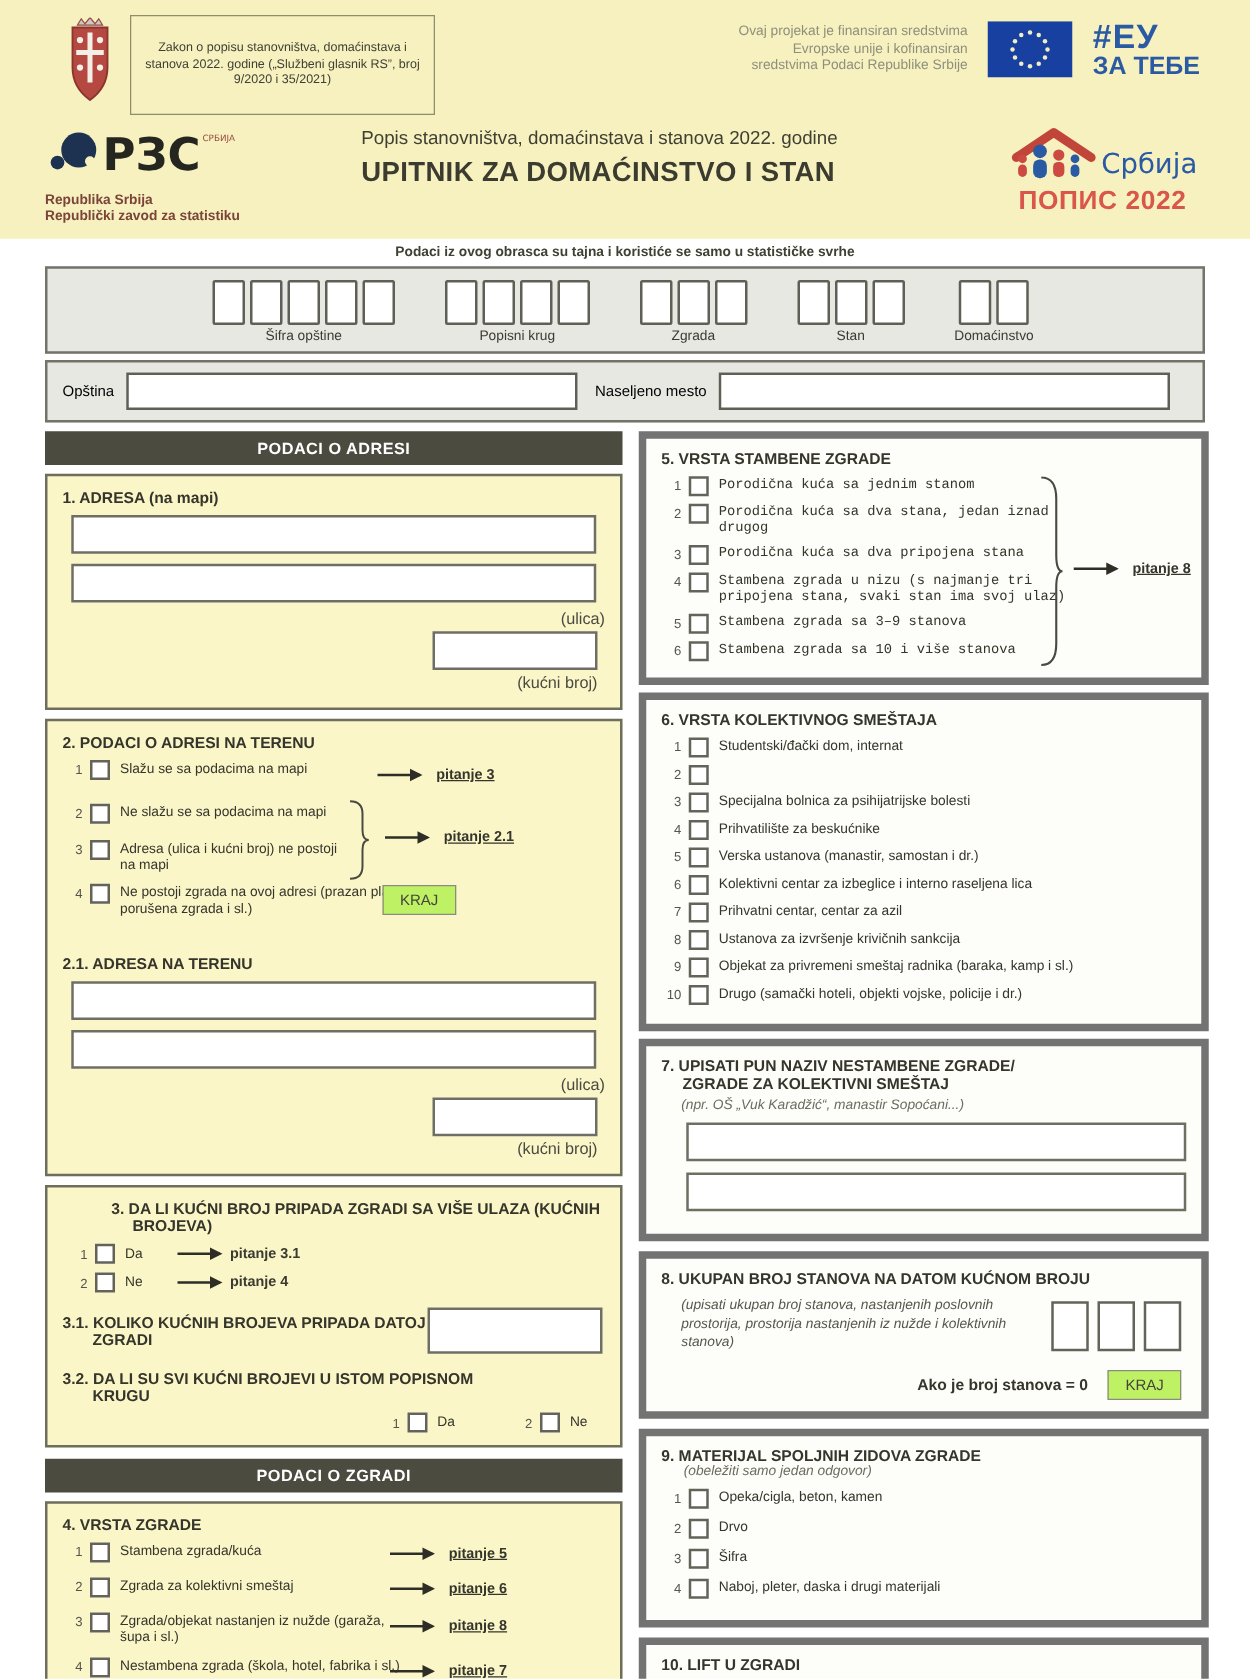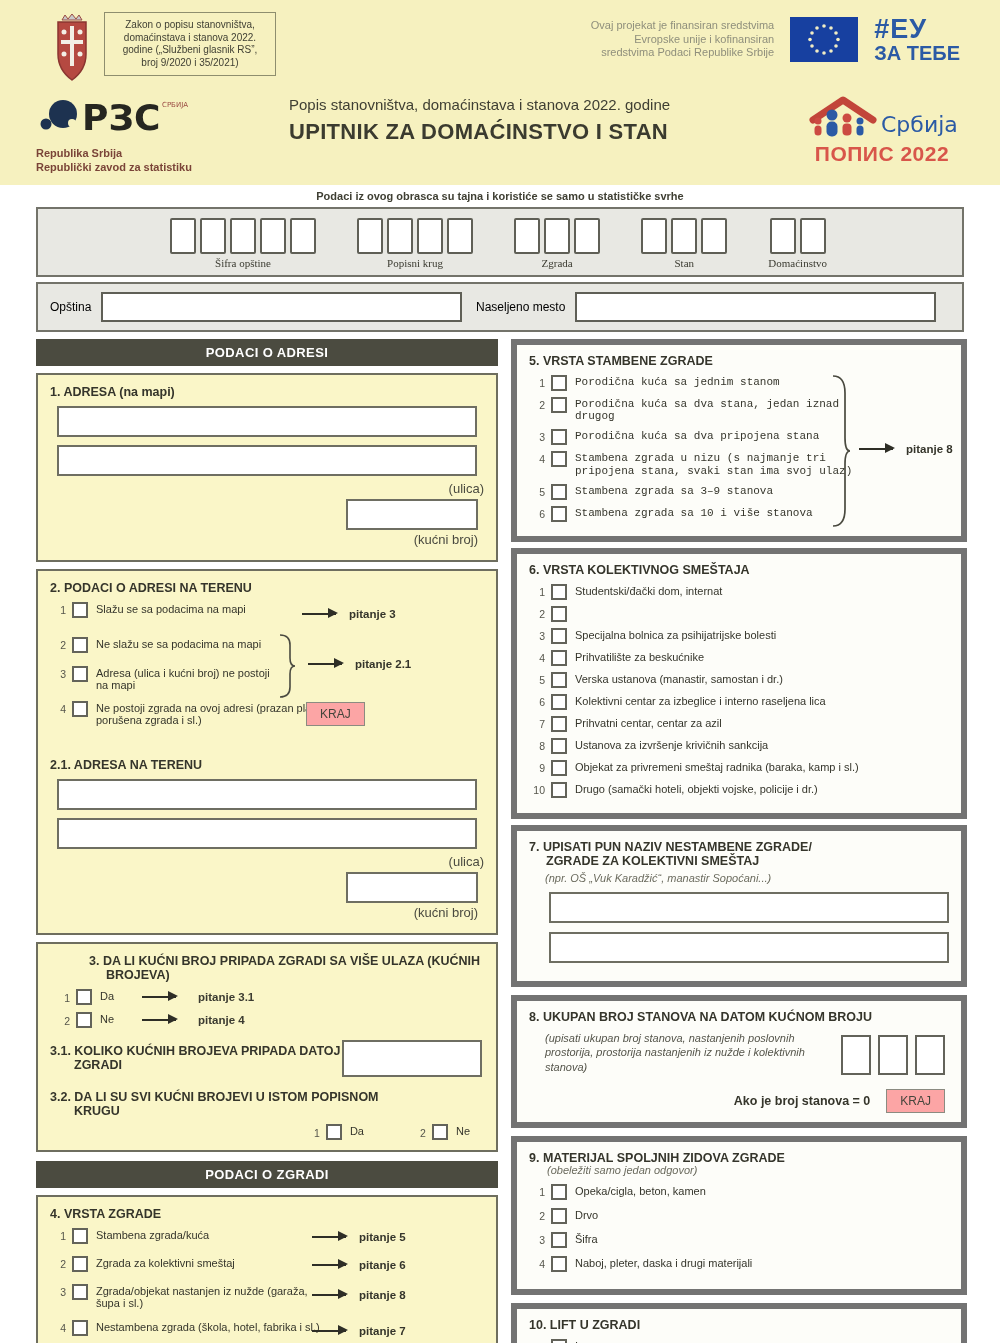--- a/index.html
+++ b/index.html
@@ -5,21 +5,21 @@
   * { margin:0; padding:0; box-sizing:border-box; }
   body {
     width:1000px; height:1343px; overflow:hidden; background:#ffffff;
     font-family:"Liberation Sans", sans-serif; color:#3b3b31;
   }
   
   .header { background:#f6f1bf; padding:10px 36px 10px 36px; }
   .hrow1 { display:flex; align-items:flex-start; }
   .coa { margin:4px 14px 0 18px; }
   .lawbox {
-    border:1.5px solid #8e8e6e; padding:6px 10px; width:172px;
+    border:1.5px solid #8e8e6e; padding:20px 10px; width:244px;
     font-size:10px; line-height:1.25; text-align:center; color:#3f3f33; margin-top:2px;
   }
   .hr1-right { margin-left:auto; display:flex; align-items:center; gap:16px; padding-top:6px; }
   .funding { width:185px; text-align:right; font-size:11px; line-height:1.25; color:#8f8f7c; }
   .euflag { display:block; }
   .hashtag { color:#2b5aa5; font-weight:bold; line-height:1.0; padding-right:4px; }
   .hashtag .l1 { font-size:27px; letter-spacing:1px; }
   .hashtag .l2 { font-size:20px; }
   .hrow2 { display:flex; align-items:flex-start; margin-top:8px; }
   .rzs { width:215px; }
@@ -32,21 +32,21 @@
   
   .confidential { text-align:center; font-size:11px; font-weight:bold; color:#3f3f33; margin:5px 0 5px; }
   
   .panel {
     margin:0 36px; background:#e8e8e3; border:2px solid #73736a;
   }
   .codepanel { display:flex; justify-content:space-between; padding:9px 135px 6px 132px; }
   .codegroup { text-align:center; }
   .codeboxes { display:flex; gap:4px; justify-content:center; }
   .codebox { width:26px; height:36px; background:#fff; border:2px solid #5f5f56; border-radius:2px; }
-  .codelabel { font-size:11px; margin-top:3px; color:#3b3b31;font-family:Liberation Serif, serif; }
+  .codelabel { font-size:11px; margin-top:3px; color:#3b3b31; }
   
   .locpanel { display:flex; align-items:center; padding:8px 12px; margin-top:5px; margin-bottom:7px; }
   .loclabel { font-size:12px; color:#000000; white-space:nowrap;text-align:right; }
   .locinput { flex:1; height:30px; border:2px solid #5f5f56; background:#fff; margin:0 14px 0 10px; font-size:13px; padding:0 6px; }
   
   .main { display:flex; gap:13px; margin:0 36px; align-items:flex-start; }
   .colL { width:462px; flex:none; }
   .colR { flex:1; }
   .secbar {
     background:#4b4b40; color:#fff; font-weight:bold; font-size:13px;
@@ -63,36 +63,36 @@
   .kucniwrap { display:flex; flex-direction:column; align-items:flex-end; padding-right:6px; }
   .kucniwrap input { width:132px; height:31px; border:2px solid #6e6e62; background:#fff; font-size:13px; padding:0 6px; }
   .kucniwrap .capt { width:132px; margin-top:2px; }
   
   .opt { display:flex; align-items:flex-start; }
   .optnum { width:16px; text-align:right; font-size:10.5px; color:#55554b; margin-top:2px; flex:none; }
   .cb { width:16px; height:16px; background:#fff; border:2px solid #63635a; margin:0 8px 0 6px; flex:none; cursor:pointer; }
   .optlabel { font-size:11px; line-height:1.18; color:#35352b; padding-top:1px; }
   
   .goto { position:absolute; display:flex; align-items:center; gap:13px; }
-  .goto b { font-size:11.5px; color:#35352b; white-space:nowrap; }
+  .goto b { font-size:11.5px; color:#35352b; white-space:nowrap;text-decoration:underline; }
   .arrow { display:inline-block; width:34px; height:2px; background:#2e2e26; position:relative; }
   .arrow:after { content:""; position:absolute; right:-2px; top:-4.5px; border-left:10px solid #2e2e26; border-top:5.5px solid transparent; border-bottom:5.5px solid transparent; }
   .brace { position:absolute; }
   .kraj {
-    position:absolute; background:#fca5a5; border:1.5px solid #8b8b81; color:#45453c;
+    position:absolute; background:#bef264; border:1.5px solid #8b8b81; color:#45453c;
     font-size:12px; font-family:"Liberation Sans",sans-serif; padding:4px 13px; cursor:pointer;
   }
   .kraj-inline { position:static; }
   
   .s2opts { position:relative; min-height:148px; margin-top:2px; }
   .s2opts .r1 { min-height:35px; } .s2opts .r2 { min-height:29px; } .s2opts .r3 { min-height:35px; } .s2opts .r4 { min-height:40px; }
   .w150 { max-width:150px; } .w175 { max-width:175px; } .w185 { max-width:185px; } .w240 { max-width:245px; }
   .s3row { display:flex; align-items:center; margin:7px 0 3px 4px; }
   .s3row .optlabel { width:42px; padding-top:0; }
-  .s3goto { display:flex; align-items:center; gap:22px; }
+  .s3goto { display:flex; align-items:center; gap:8px; }
   .s31row { display:flex; justify-content:space-between; align-items:center; margin-top:12px; }
   .s31row .qtitle { max-width:295px; margin-bottom:0; }
   .s31in { width:140px; height:37px; border:2px solid #6e6e62; background:#fff; font-size:14px; padding:0 6px; margin-right:2px; }
   .s32 { margin-top:13px; }
   .dnrow { display:flex; justify-content:flex-end; gap:46px; padding-right:14px; margin-top:6px; }
   .dng { display:flex; align-items:center; }
   .dng .optlabel { padding-top:0; }
   .s4opts { position:relative; min-height:186px; }
   .s4opts .a { min-height:28px; } .s4opts .b { min-height:36px; }
   .w225 { max-width:228px; }

